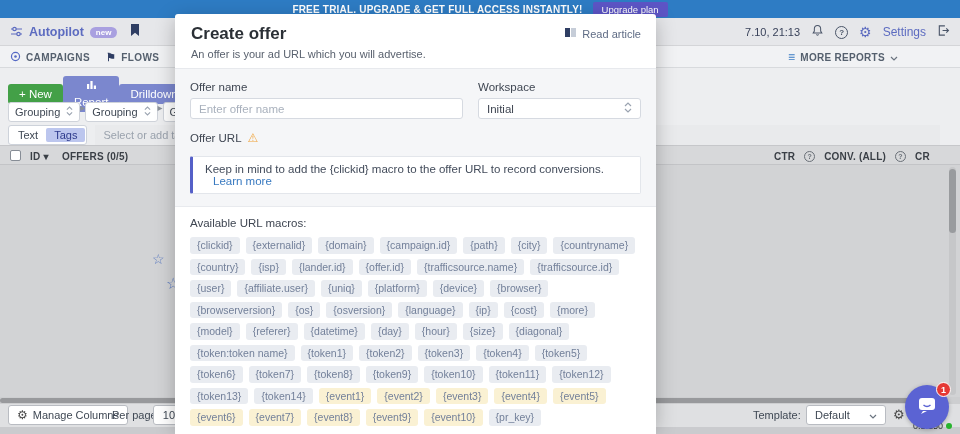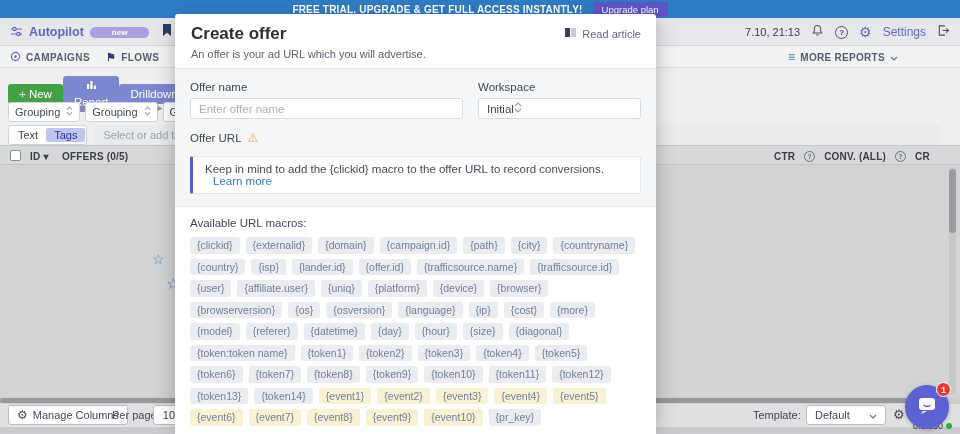--- a/index.html
+++ b/index.html
@@ -14,21 +14,21 @@
   .banner-text { color:#fff; font-size:10px; font-weight:bold; letter-spacing:.2px; }
   .banner-btn { background:#5d55c6; color:#fff; font-size:9.5px; border:none;
                 border-radius:2px; padding:2px 9px; cursor:pointer; }
 
   
   .topbar { left:0; top:18px; width:960px; height:28px; background:#e6e7ea;
             border-bottom:1px solid #d4d5d8; z-index:1;}
   .brand { position:absolute; left:10px; top:0; height:28px; display:flex; align-items:center; gap:6px; }
   .brand-name { color:#5c6bc0; font-weight:bold; font-size:12.5px; }
   .badge-new { background:#a9a0e0; color:#fff; font-size:8px; border-radius:7px;
-               padding:1px 22px; font-weight:bold; }
+               padding:1px 6px; font-weight:bold; }
   .top-right { position:absolute; right:10px; top:0; height:28px; display:flex;
                align-items:center; gap:11px; }
   .datetime { font-size:11px; color:#39425a; }
   .help-circle { width:13px; height:13px; border:1px solid #4a5568; border-radius:50%;
                  color:#4a5568; font-size:8px; display:flex; align-items:center;
                  justify-content:center; font-weight:bold; }
   .gear-glyph { color:#5c6bc0; font-size:14px; line-height:1; }
   .settings-lbl { color:#5c6bc0; font-size:12px; }
 
   
@@ -128,21 +128,21 @@
   .col-l { flex:0 0 273px; }
   .col-r { flex:1; }
   .f-label { font-size:11.5px; color:#3f4652; margin-bottom:5px; display:flex;
              align-items:center; gap:6px; }
   .f-input { width:100%; height:21px; background:#fff; border:1px solid #d6dae1;
              border-radius:3px; font-size:11.5px; color:#3f4652; padding:0 8px;
              font-family:"Liberation Sans", sans-serif; }
   .f-input::placeholder { color:#a9b1bd; }
   .f-select { width:100%; height:21px; background:#fff; border:1px solid #d6dae1;
               border-radius:3px; font-size:11.5px; color:#3f4652; padding:0 8px;
-              display:flex; align-items:center; cursor:pointer; }
+              display:flex; align-items:center; justify-content:space-between; cursor:pointer; }
   .warn { color:#f0a43c; font-size:12px; line-height:1; }
   .note { margin-top:12px; background:#fff; border:1px solid #e3e6eb;
           border-left:3px solid #5560c8; border-radius:2px; padding:6px 12px;
           font-size:11.5px; color:#434c5b; }
   .note a { color:#3879c0; text-decoration:none; margin-left:8px; cursor:pointer; }
   .m-sec2 { background:#fff; padding:10px 15px 11px; }
   .sec2-title { font-size:11.5px; color:#3f4652; margin-bottom:8px; }
   .chips { display:flex; flex-wrap:wrap; gap:5px 6px; }
   .chip { background:#e9ecf1; color:#73809a; font-size:10.5px; line-height:1;
           padding:3px 7px; border-radius:3px; cursor:pointer; }

